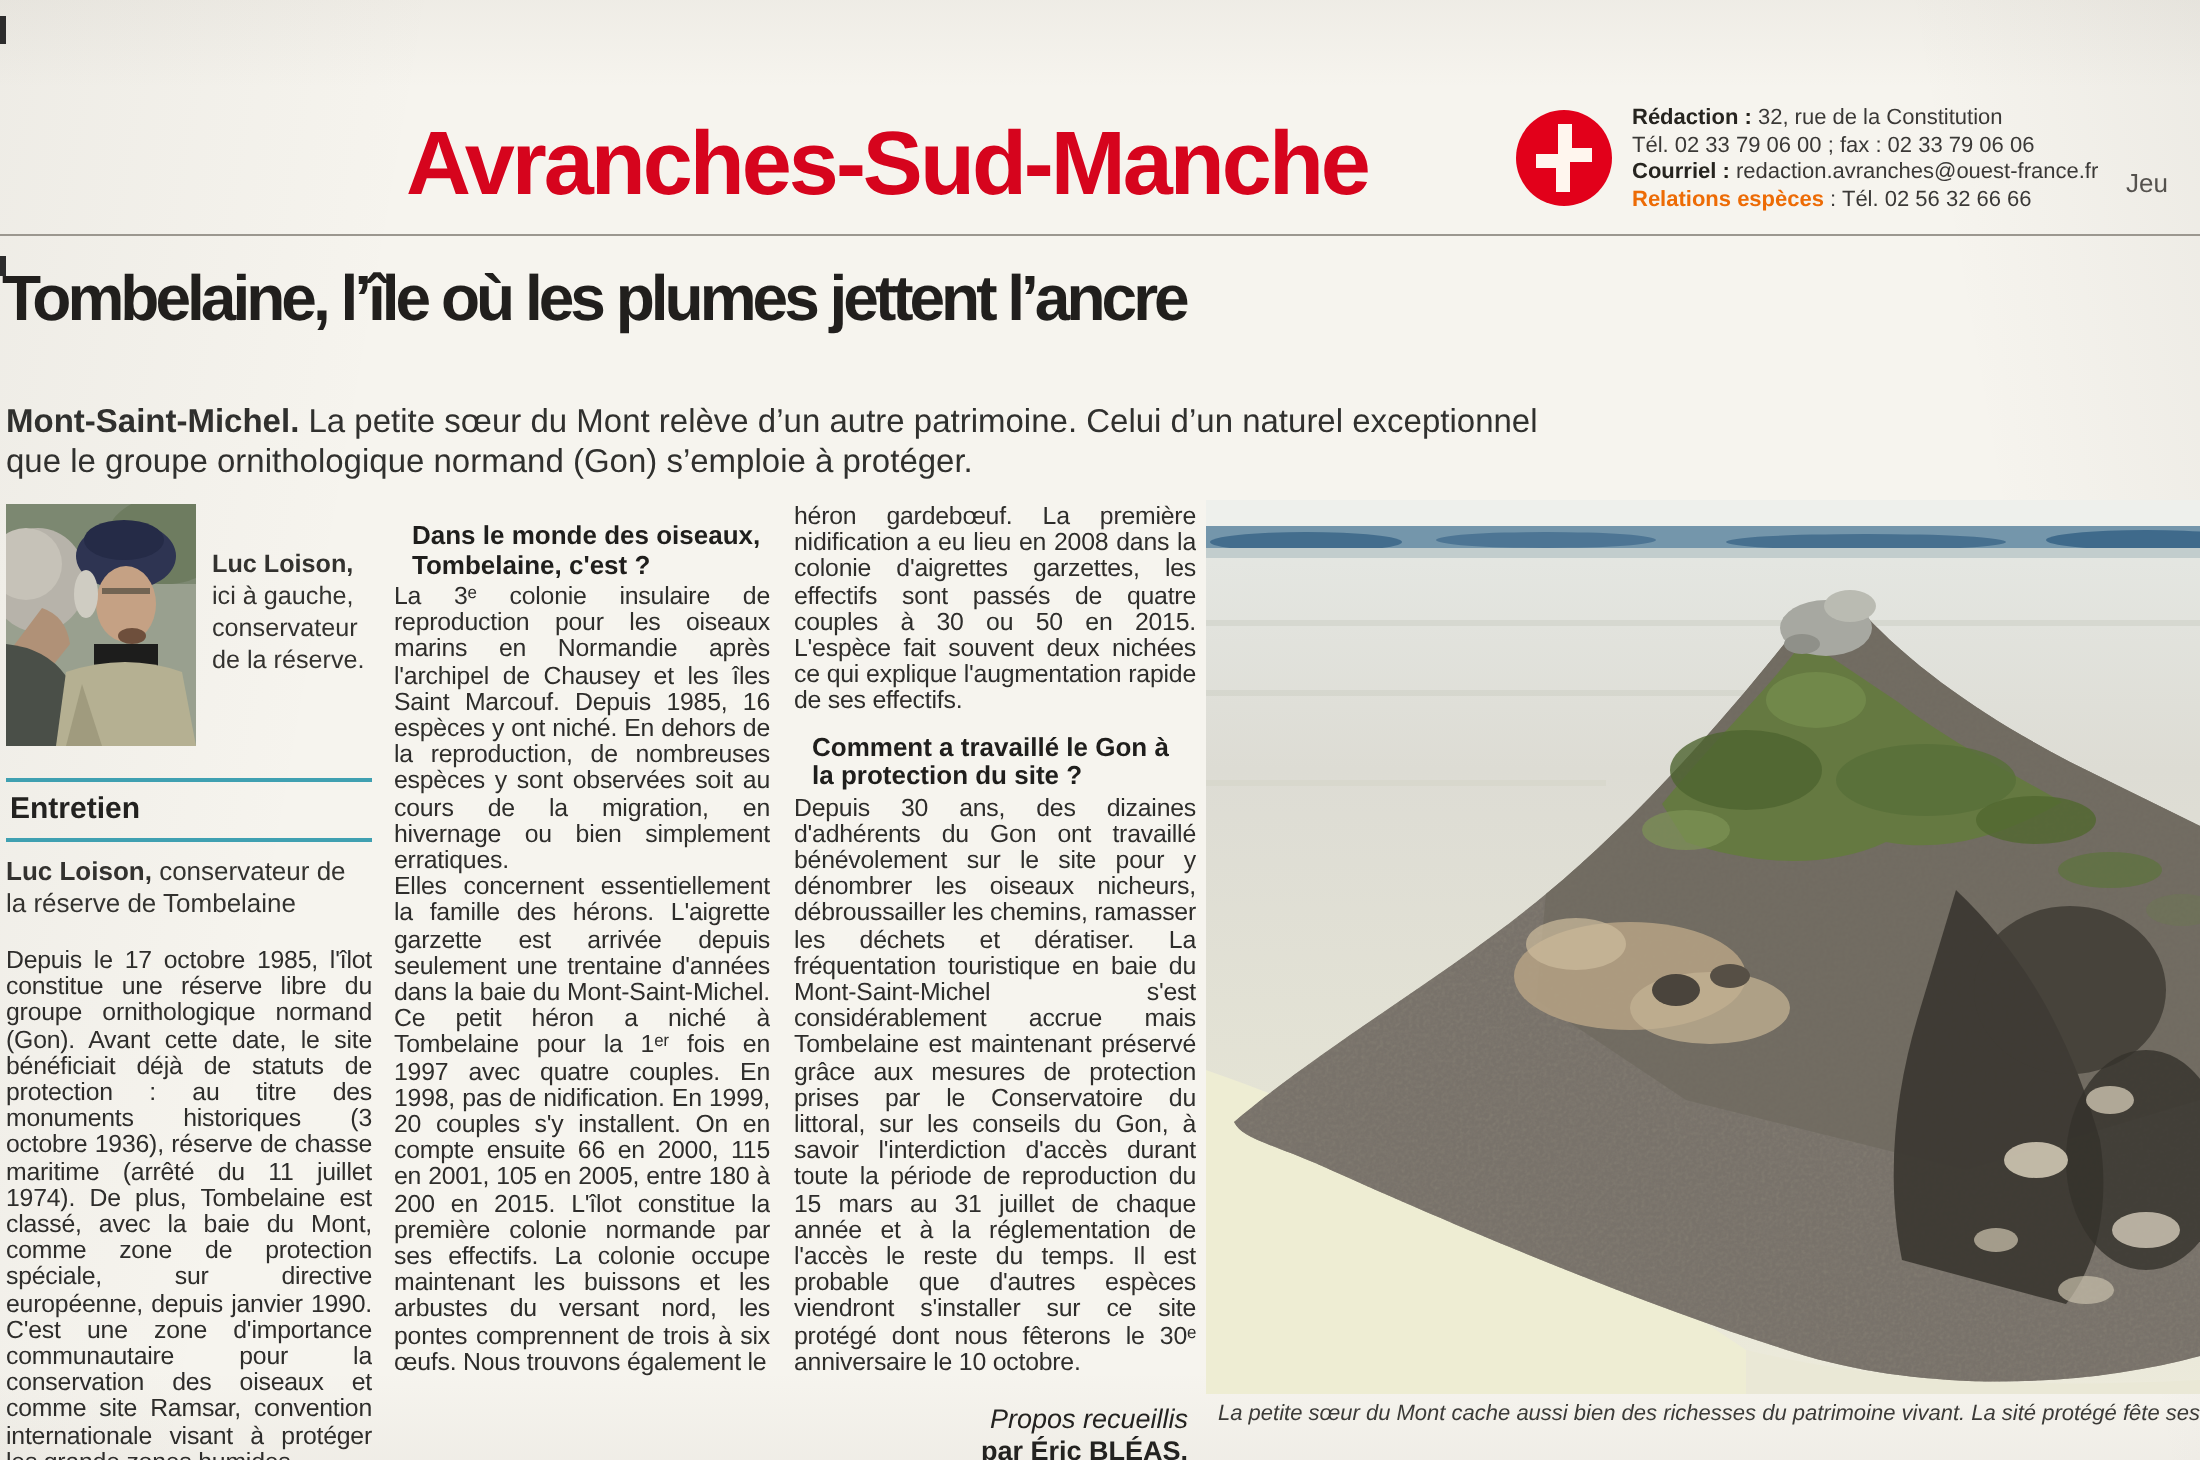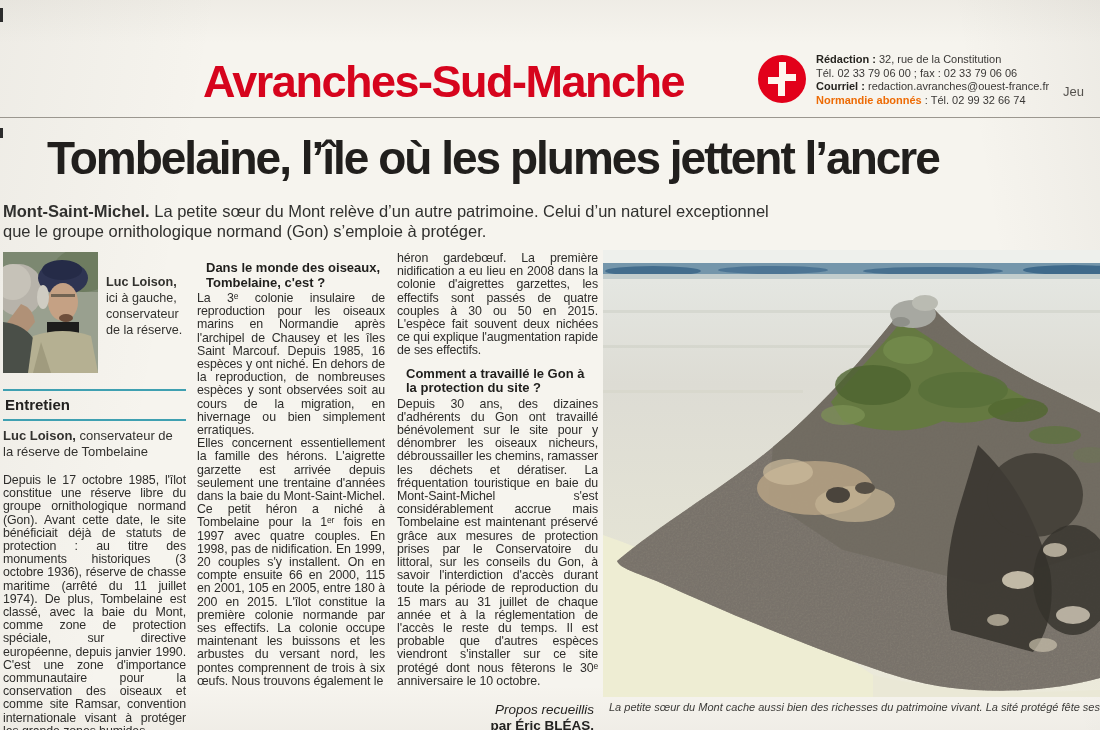--- a/index.html
+++ b/index.html
@@ -20,22 +20,22 @@
     letter-spacing:-1.5px;white-space:nowrap;text-align:right;
   }
   .of-logo{position:absolute;left:757px;top:54px;width:50px;height:50px;}
   .contact{position:absolute;left:816px;top:53px;font-size:11px;line-height:13.5px;color:#3a3836;white-space:nowrap;}
   .contact b{color:#26241f;margin-top:47px;}
   .date-cut{position:absolute;left:1063px;top:84px;font-size:13px;color:#55524e;white-space:nowrap;}
   .header-rule{position:absolute;left:0;top:117px;width:1100px;height:1px;background:#9b978f;}
 
   
   .headline{
-    position:absolute;left:1px;top:131px;font-size:46px;font-weight:bold;
-    letter-spacing:-2px;color:#211f1d;white-space:nowrap;padding-left:46px;
+    position:absolute;left:1px;top:131px;font-size:32px;font-weight:bold;
+    letter-spacing:-2px;color:#211f1d;white-space:nowrap;
   }
   .deck{position:absolute;left:3px;top:202px;width:792px;font-size:16.5px;line-height:1.2;color:#30302e;}
 
   
   .col{position:absolute;top:252px;height:478px;overflow:hidden;}
   .col1{left:3px;width:183px;}
   .col2{left:197px;width:188px;}
   .col3{left:397px;width:201px;}
   .col p{margin:0;font-size:12.4px;line-height:13.2px;text-align:justify;letter-spacing:-.1px;color:#2e2d2b;}
   .col h4{margin:9px 0 2px 0;padding-left:9px;font-size:13px;line-height:14.5px;color:#1f1e1c;}
@@ -72,21 +72,21 @@
   <svg class="of-logo" viewBox="0 0 50 50">
     <circle cx="25" cy="25" r="24" fill="#e2001a"></circle>
     <path d="M22 8 h7 v12 h10 v7 h-17 z" fill="#fff6ee"></path>
     <path d="M28 42 h-7 v-12 h-10 v-7 h17 z" fill="#fff6ee"></path>
   </svg>
 
   <div class="contact">
     <div><b>Rédaction :</b><span> 32, rue de la Constitution</span></div>
     <div><span>Tél. 02 33 79 06 00 ; fax : 02 33 79 06 06</span></div>
     <div><b>Courriel :</b><span> redaction.avranches@ouest-france.fr</span></div>
-    <div><b style="color:#ed6b05">Normandie abonnés</b><span> : Tél. 02 99 32 66 74</span></div>
+    <div><b style="color:#ed6b05">Relations espèces</b><span> : Tél. 02 56 32 66 66</span></div>
   </div>
 
   <div class="date-cut">Jeu</div>
   <div class="header-rule"></div>
 
   <div class="headline">Tombelaine, l’île où les plumes jettent l’ancre</div>
   <div class="deck">
     <b>Mont-Saint-Michel.</b><span> La petite sœur du Mont relève d’un autre patrimoine. Celui d’un naturel exceptionnel que le groupe ornithologique normand (Gon) s’emploie à protéger.</span>
   </div>
 

